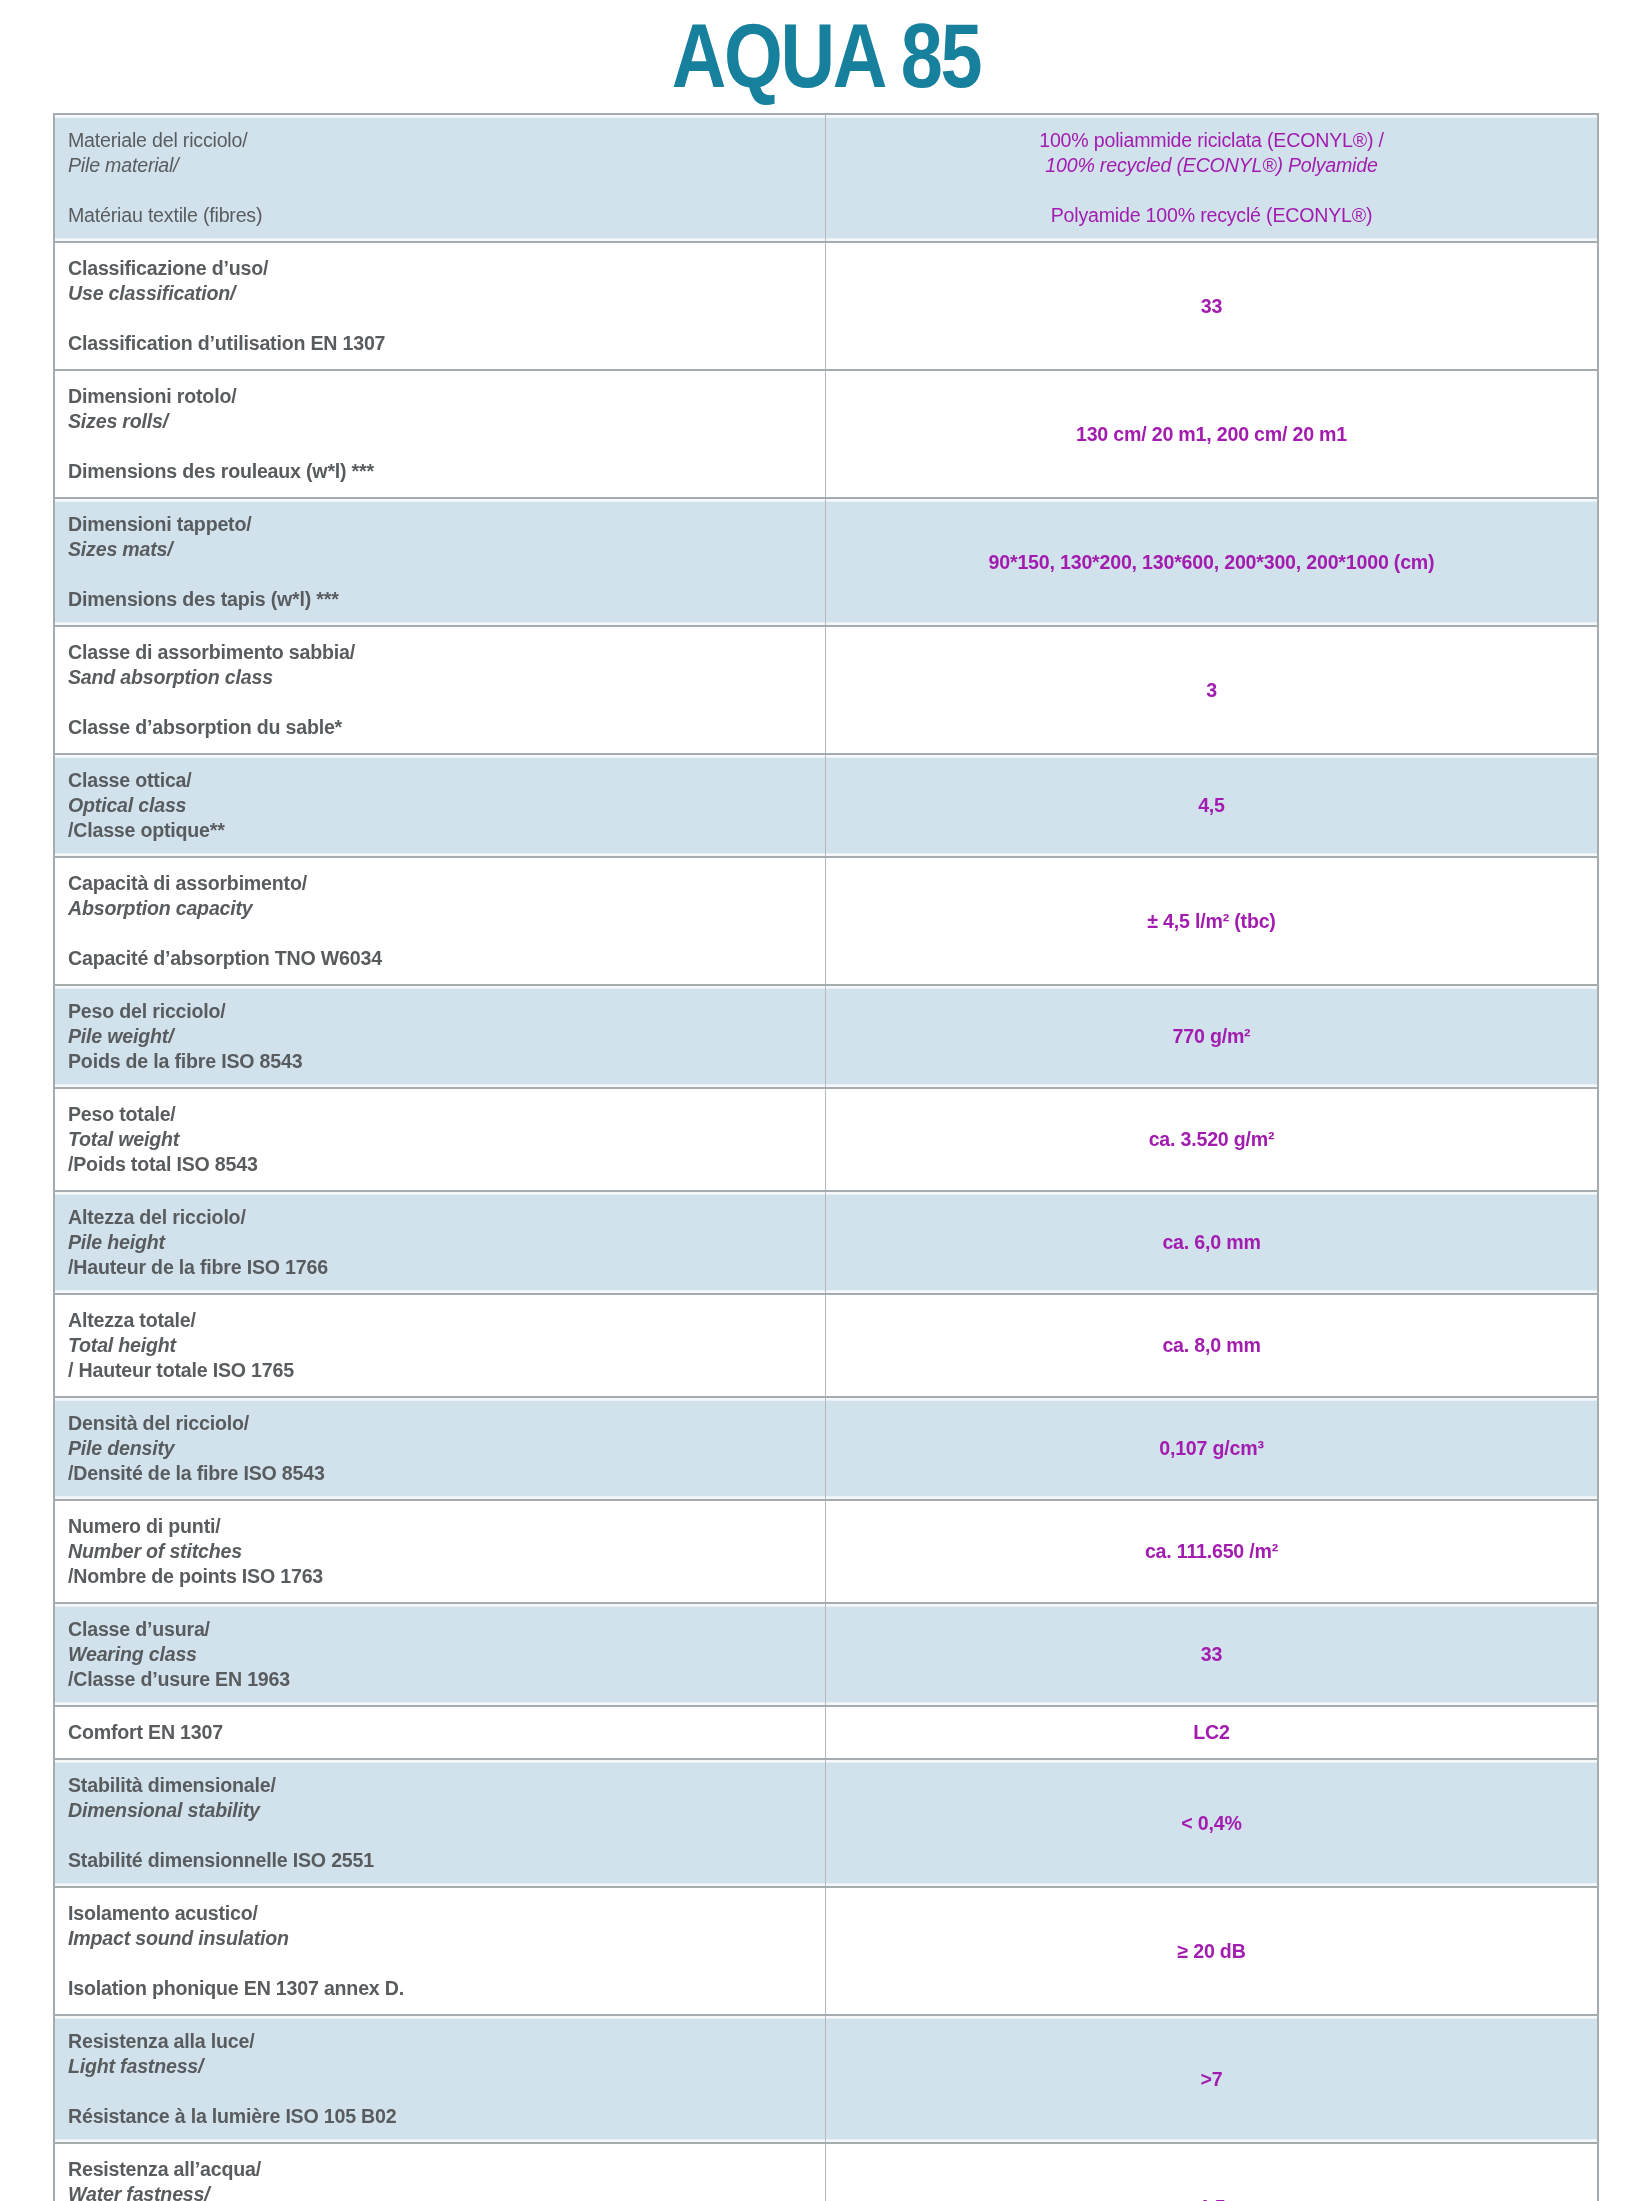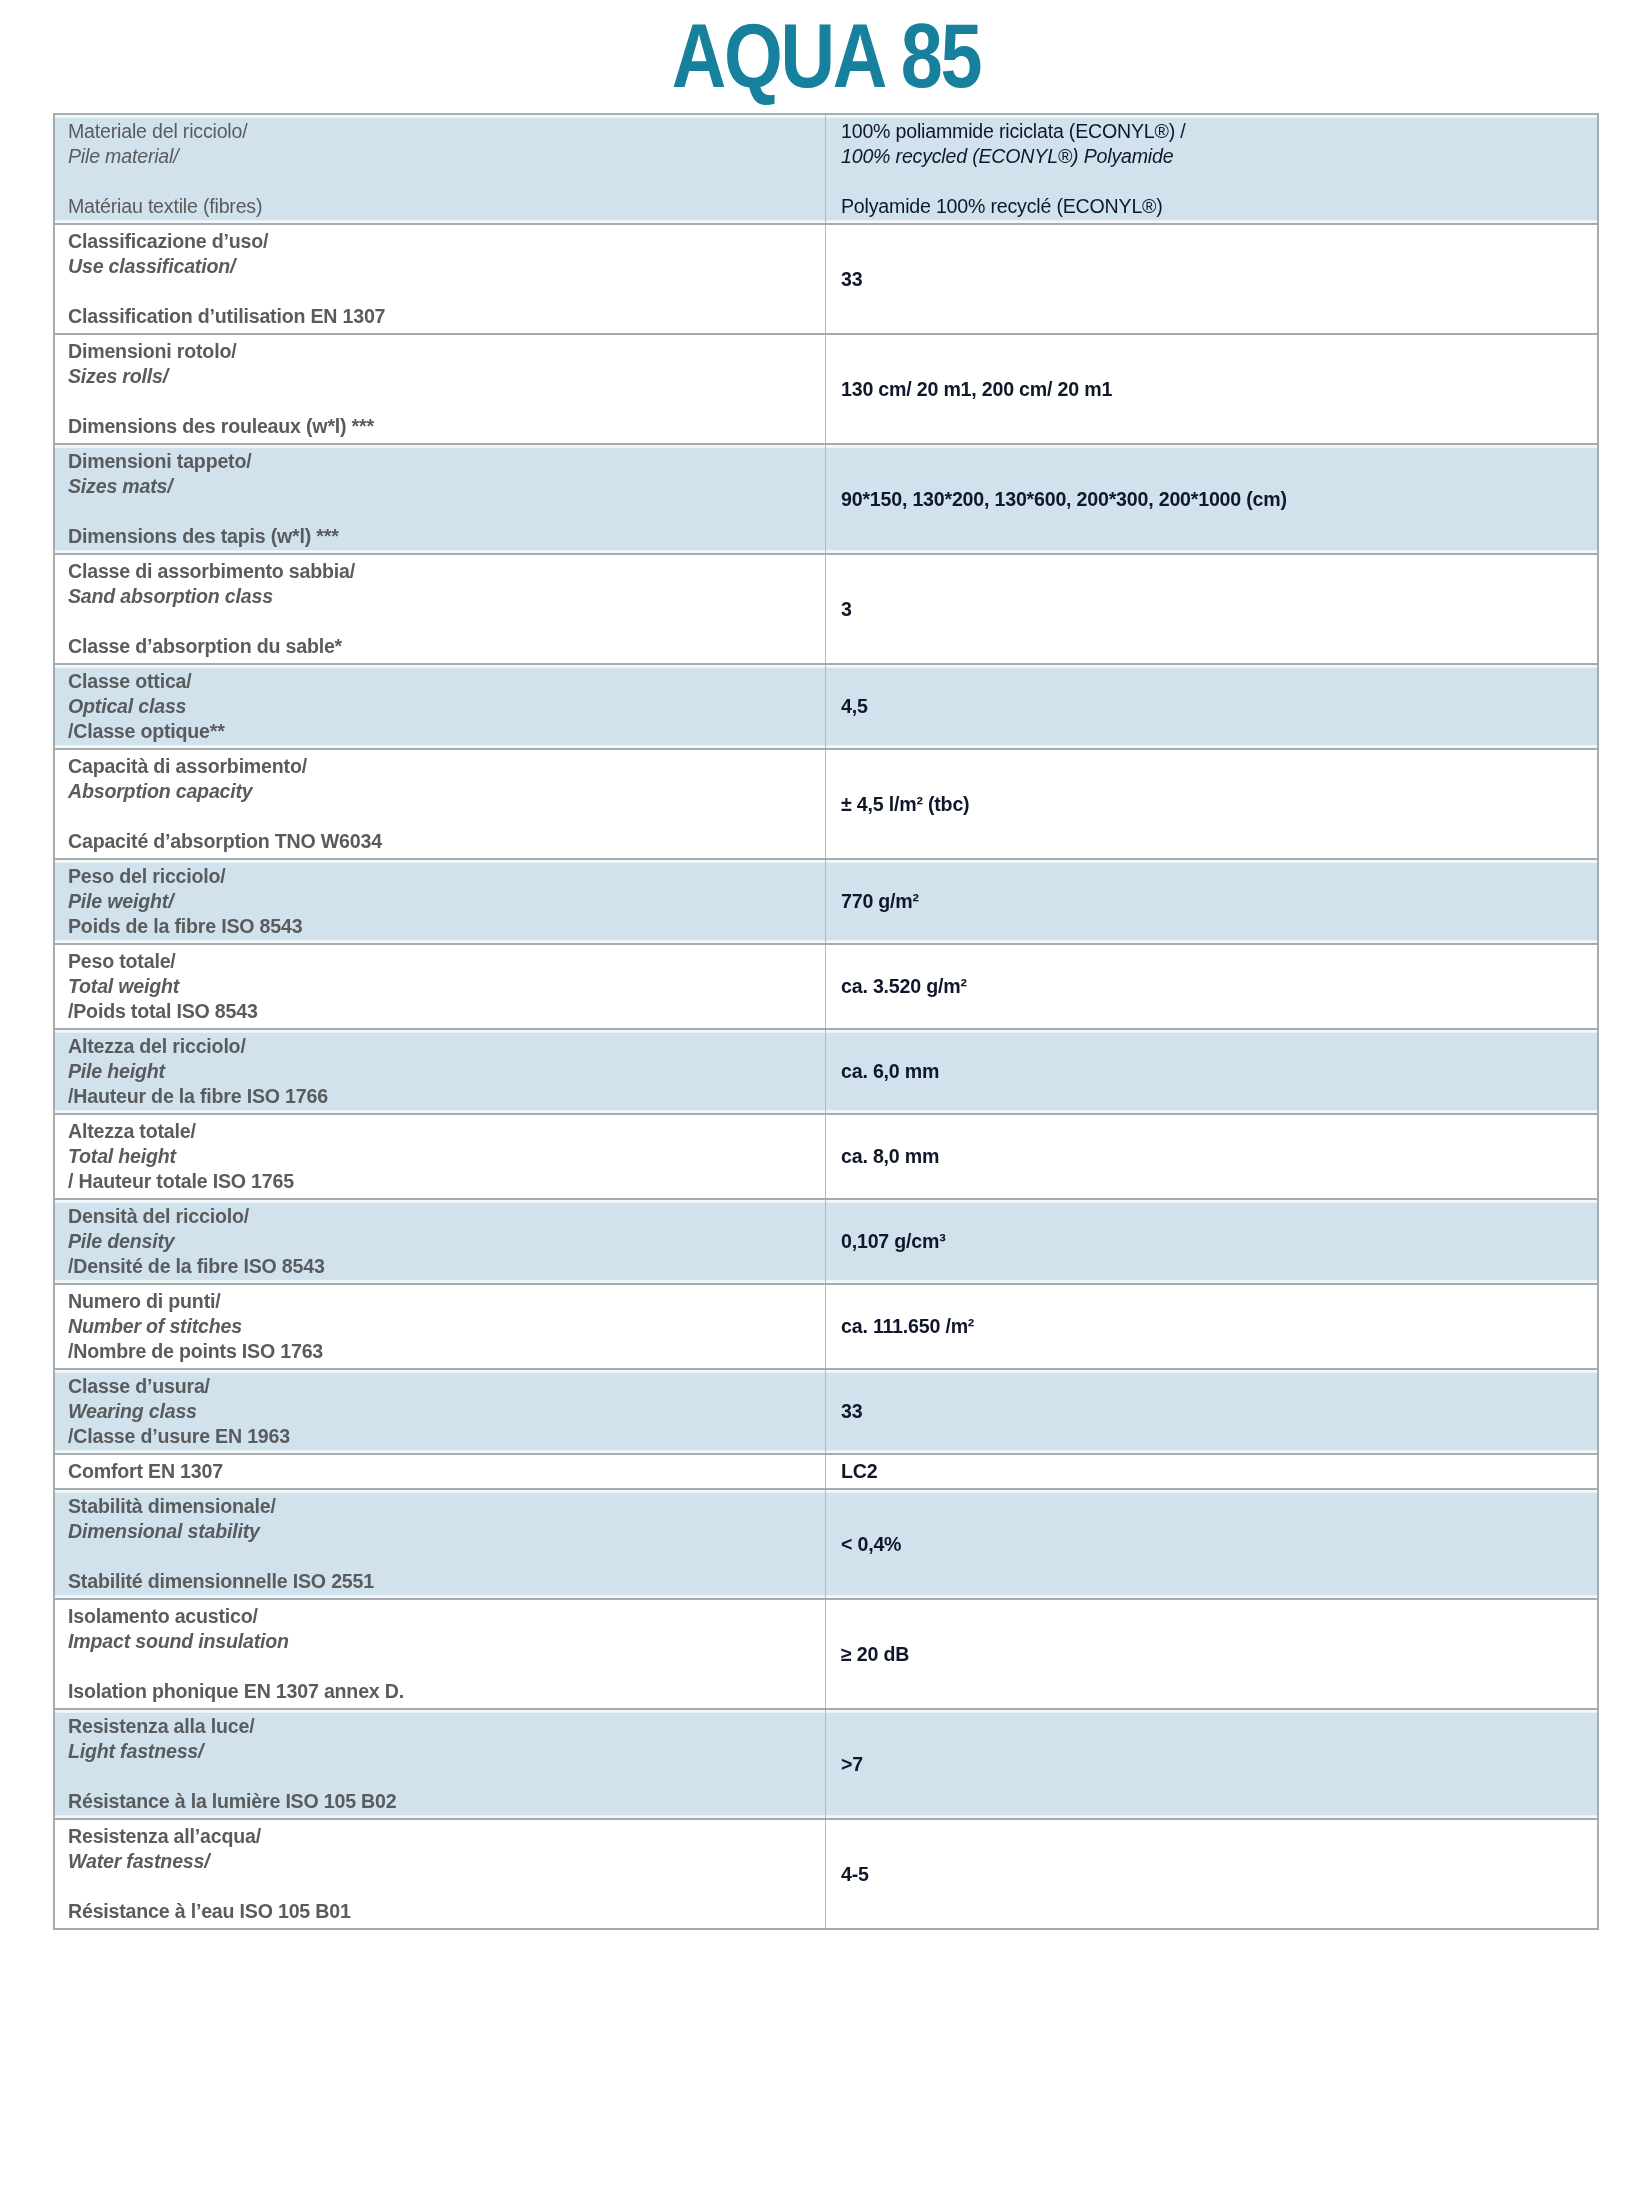--- a/index.html
+++ b/index.html
@@ -35,33 +35,33 @@
     box-shadow: inset 0 2.8px 0 #f4f8fa, inset 0 -2.8px 0 #f4f8fa;
   }
   .cell {
     white-space: pre-line;
     font-size: 19.6px;
     line-height: 25px;
     letter-spacing: -0.2px;
     display: flex;
     flex-direction: column;
     justify-content: center;
-    padding: 4px 15px;
+    padding: 13px 15px;
   }
   .cell.label {
     width: 50%;
     color: #595c5e;
     border-right: 1.9px solid #b4b8ba;
     padding-left: 13px;
     text-align: left;
   }
   .cell.value {
     width: 50%;
-    color: #0f172a;
-    text-align: left;
+    color: #a21caf;
+    text-align: center;
   }
   .it { font-style: italic; }
 </style>
 </head>
 <body>
 
 <div class="page">
   <div class="title">AQUA 85</div>
   <div class="spec-table">
       <div class="row shaded">

